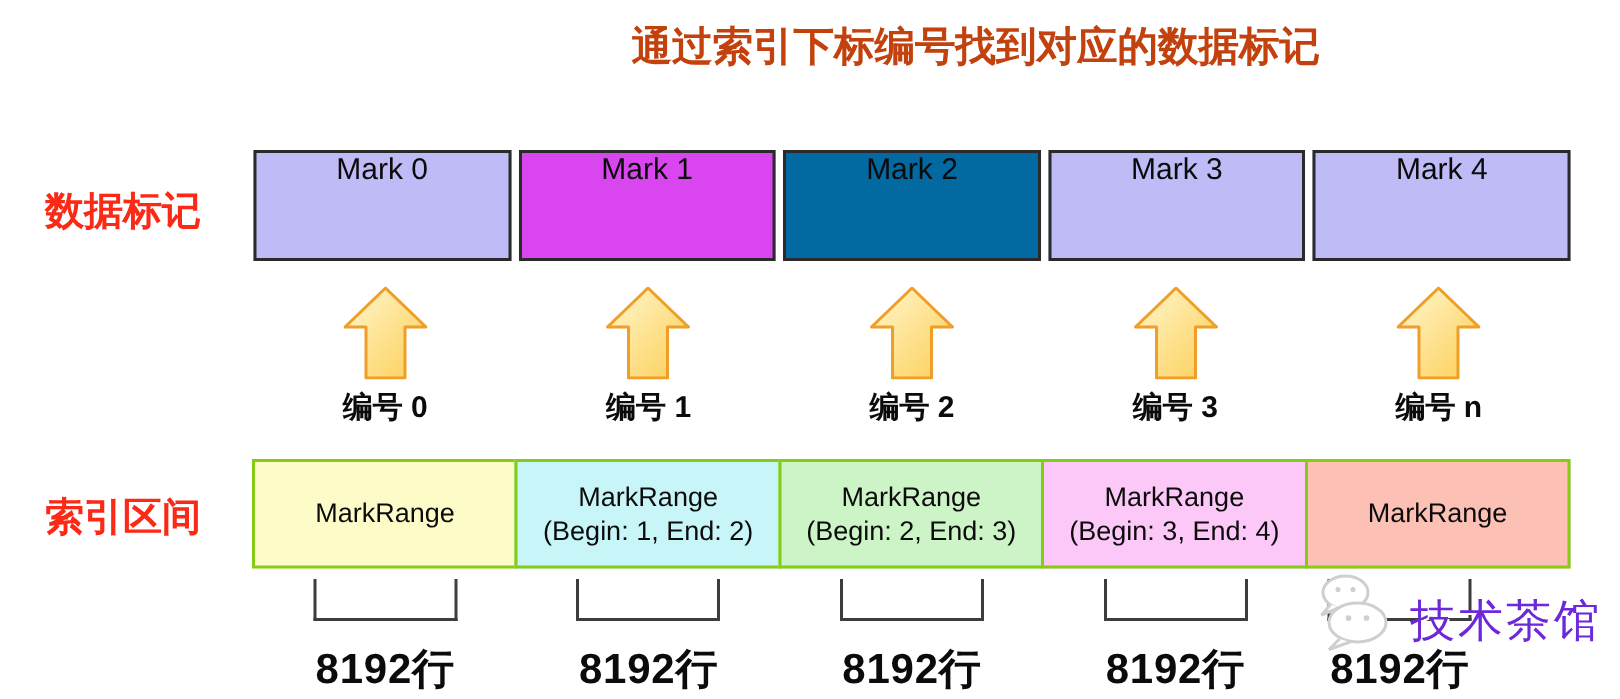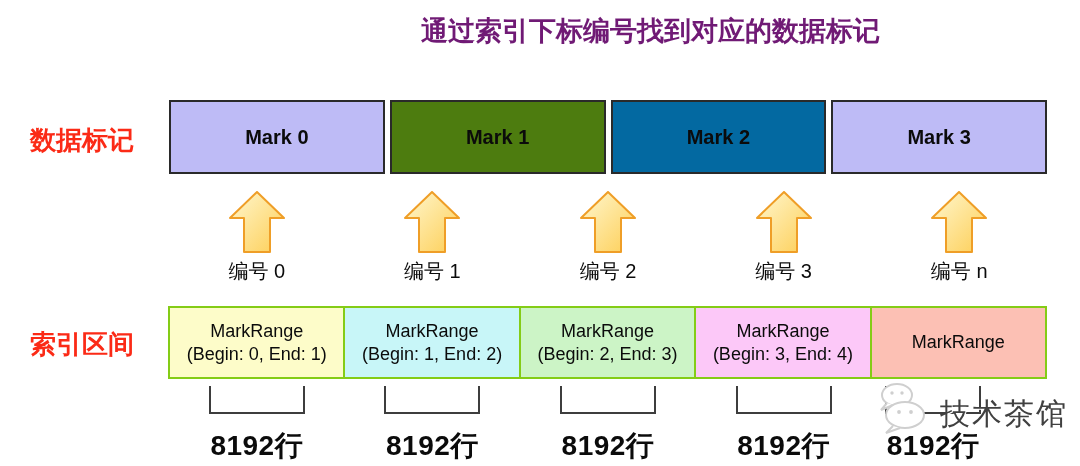--- a/index.html
+++ b/index.html
@@ -15,29 +15,29 @@
     position:absolute; left:30px; font-size:26px; font-weight:bold; white-space:nowrap;
   }
   .lbl-marks  { top:123px; }
   .lbl-ranges { top:327px; }
 
   .row { position:absolute; left:169px; width:878px; display:flex; }
 
   .marks-row { top:100px; gap:5px; }
   .mark-box {
     flex:1; height:70px; border:2px solid #2a2a2a;
-    display:flex; align-items:center; justify-content:center;
-    font-size:20px; color:#0b0b0b;font-weight:bold;
+    display:flex; align-items:flex-start; justify-content:center;
+    font-size:20px; color:#0b0b0b;
   }
 
   .arrows-row { top:191px; }
   .cell { flex:1; display:flex; justify-content:center; }
 
   .nums-row { top:258px; }
-  .num { font-size:20px; font-weight:400; color:#0b0b0b; }
+  .num { font-size:20px; font-weight:700; color:#0b0b0b; }
 
   .ranges-row { top:306px; left:168px; width:879px; z-index:2; }
   .range-box {
     flex:1; height:69px; border:2px solid #84cc16;
     display:flex; flex-direction:column; align-items:center; justify-content:center;
     font-size:18px; line-height:23px; color:#0b0b0b; text-align:center;
   }
   .range-box + .range-box { margin-left:-2px; }
 
   .brackets-row { top:386px; z-index:1; }
@@ -68,37 +68,40 @@
   <defs>
     <linearGradient id="arrowGrad" x1="0" y1="0" x2="1" y2="1">
       <stop offset="0" stop-color="#fff7cf"></stop>
       <stop offset="1" stop-color="#fdce55"></stop>
     </linearGradient>
   </defs>
 </svg>
 
 <div class="canvas">
 
-  <div class="title accent" style="color: #701a75;">通过索引下标编号找到对应的数据标记</div>
+  <div class="title accent" style="color: #c2410c;">通过索引下标编号找到对应的数据标记</div>
 
   <div class="row-label lbl-ranges accent" style="color: rgb(251, 42, 22);">索引区间</div>
   <div class="row-label lbl-marks accent" style="color: rgb(251, 42, 22);">数据标记</div>
 
   <div class="row marks-row">
     <div class="mark-box" style="background: rgb(190, 187, 246);">
         <span>Mark 0</span>
       </div>
-    <div class="mark-box" style="background: #4d7c0f;">
+    <div class="mark-box" style="background: #d946ef;">
         <span>Mark 1</span>
       </div>
     <div class="mark-box" style="background: #0369a1;">
         <span>Mark 2</span>
       </div>
     <div class="mark-box" style="background: rgb(190, 187, 246);">
         <span>Mark 3</span>
+      </div>
+    <div class="mark-box" style="background: rgb(190, 187, 246);">
+        <span>Mark 4</span>
       </div>
   </div>
 
   <div class="row arrows-row">
     <div class="cell">
         <svg class="up-arrow" width="56" height="62" viewBox="0 0 56 62">
           <polygon class="arrow-shape" points="28,1 55,27 41,27 41,61 15,61 15,27 1,27" fill="url(#arrowGrad)" stroke="#ef9e27" stroke-width="2" stroke-linejoin="round"></polygon>
         </svg>
       </div>
     <div class="cell">
@@ -127,21 +130,20 @@
     <div class="cell num">编号 0</div>
     <div class="cell num">编号 1</div>
     <div class="cell num">编号 2</div>
     <div class="cell num">编号 3</div>
     <div class="cell num">编号 n</div>
   </div>
 
   <div class="row ranges-row">
     <div class="range-box" style="background: rgb(253, 252, 201);">
       <div>MarkRange</div>
-      <div>(Begin: 0, End: 1)</div>
     </div>
     <div class="range-box" style="background: rgb(200, 246, 248);">
       <div>MarkRange</div>
       <div>(Begin: 1, End: 2)</div>
     </div>
     <div class="range-box" style="background: rgb(204, 244, 198);">
       <div>MarkRange</div>
       <div>(Begin: 2, End: 3)</div>
     </div>
     <div class="range-box" style="background: rgb(252, 200, 248);">
@@ -189,16 +191,16 @@
       <circle cx="18" cy="11" r="1.7" fill="#cfcfcf"></circle>
       <circle cx="28" cy="11" r="1.7" fill="#cfcfcf"></circle>
       <g stroke="#cfcfcf" stroke-width="2" fill="#ffffff">
         <ellipse cx="31" cy="33" rx="19" ry="13"></ellipse>
         <path d="M19 44 L12 51 L26 46 Z" stroke="none"></path>
         <path d="M19 44 L12 51 L26 46" fill="none"></path>
       </g>
       <circle cx="25" cy="30" r="1.9" fill="#cfcfcf"></circle>
       <circle cx="37" cy="30" r="1.9" fill="#cfcfcf"></circle>
     </svg>
-    <span class="watermark-text" style="color: #404040; text-align: right;">技术茶馆</span>
+    <span class="watermark-text" style="color: #6d28d9; text-align: right;">技术茶馆</span>
   </div>
 
 </div>
 
 </body></html>

